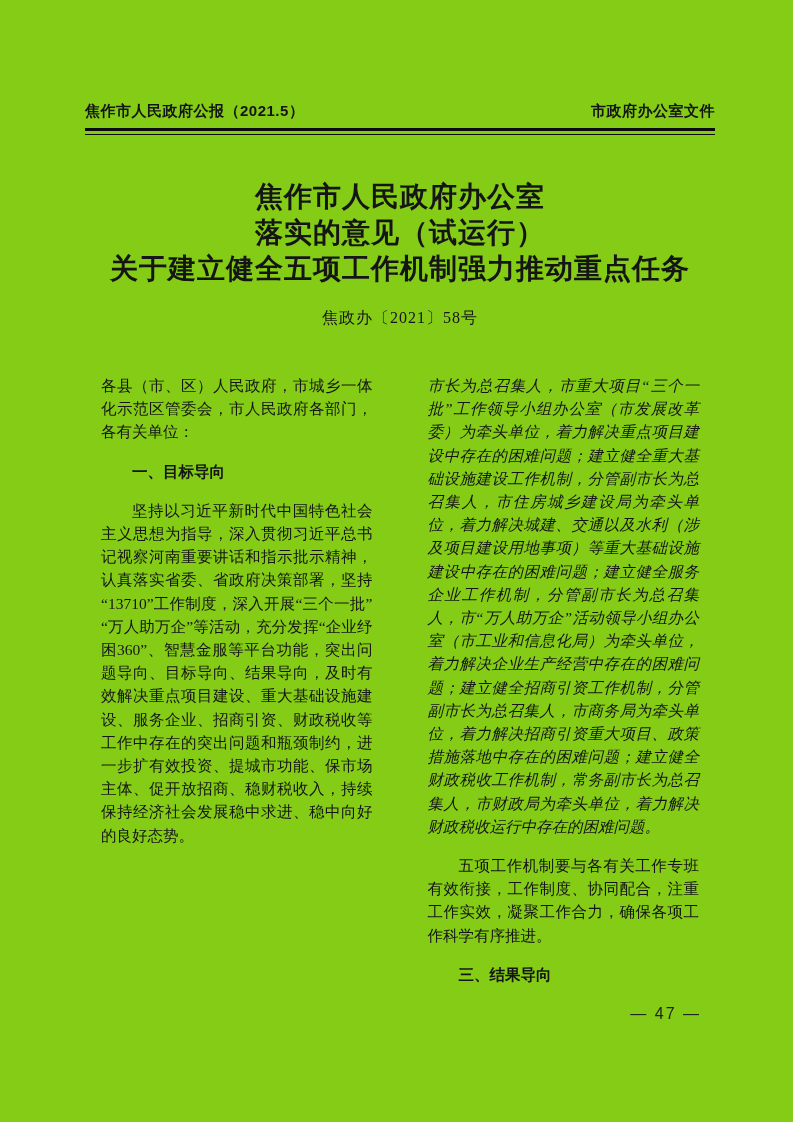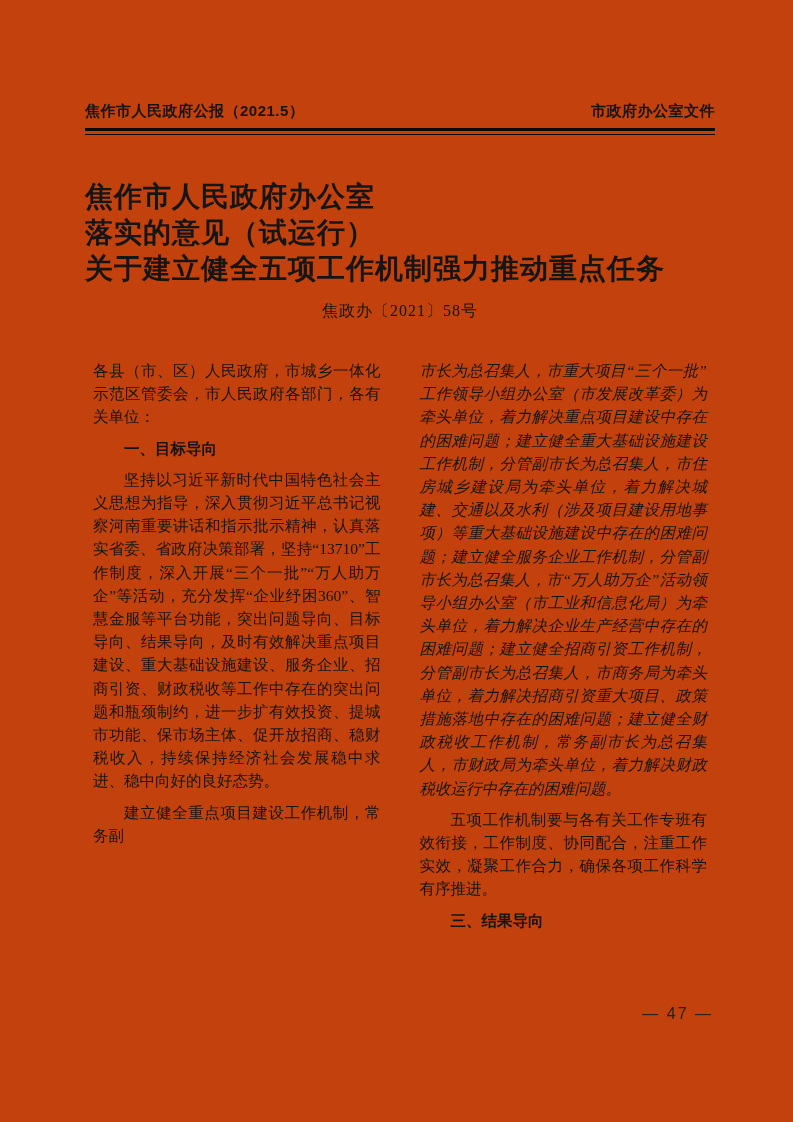--- a/index.html
+++ b/index.html
@@ -1,21 +1,21 @@
 <!DOCTYPE html>
 <html lang="zh"><head>
 <meta charset="utf-8">
 <style>
   html, body { margin: 0; padding: 0; background: #ffffff; }
   .page {
     position: relative;
     width: 793px;
     height: 1122px;
     margin: 0 auto;
-    background: #c2410c;
+    background: #84cc16;
     box-sizing: border-box;
     padding: 102px 78px 0 85px;
     font-family: "Liberation Serif", serif;
     color: #151515;
     overflow: hidden;
   }
   
   .doc-header {
     display: flex;
     justify-content: space-between;
@@ -27,59 +27,60 @@
   }
   .header-rule {
     margin-top: 7px;
     height: 3px;
     border-top: 3px solid #0a0a0a;
     border-bottom: 1px solid #0a0a0a;
   }
   
   .doc-title {
     margin-top: 44px;
+    text-align: center;
     font-weight: 700;
     font-size: 28px;
     line-height: 36px;
     letter-spacing: 1px;
     font-family: "Liberation Serif", serif;
   }
   .doc-number {
-    margin-top: 14px;
+    margin-top: 21px;
     text-align: center;
     font-size: 16px;
     letter-spacing: 1px;
   }
   
   .body-columns {
     display: flex;
     gap: 23px;
     margin-top: 29px;
   }
   .col {
     flex: 1;
     font-size: 15.5px;
     line-height: 23.2px;
     text-align: justify;
   }
-  .col p { margin: 8px; }
+  .col p { margin: 16px; }
   .para { text-indent: 2em; }
   .salutation { text-indent: 0; }
   .continuation { text-indent: 0; font-style: italic; }
   .section-heading {
     font-weight: 700;
     text-indent: 2em;
     margin: 0;
   }
   .lead { font-weight: 700; }
   
   .page-number {
     position: absolute;
     top: 1005px;
-    right: 80px;
+    right: 92px;
     font-size: 16px;
     font-family: "Liberation Sans", sans-serif;
     color: #222;
     letter-spacing: 2px;
   }
 </style>
 </head>
 <body>
 
 <div class="page">
@@ -97,21 +98,20 @@
   </div>
 
   <div class="doc-number">焦政办〔2021〕58号</div>
 
   <div class="body-columns">
 
     <div class="col">
       <p class="salutation">各县（市、区）人民政府，市城乡一体化示范区管委会，市人民政府各部门，各有关单位：</p>
       <p class="section-heading">一、目标导向</p>
       <p class="para">坚持以习近平新时代中国特色社会主义思想为指导，深入贯彻习近平总书记视察河南重要讲话和指示批示精神，认真落实省委、省政府决策部署，坚持“13710”工作制度，深入开展“三个一批”“万人助万企”等活动，充分发挥“企业纾困360”、智慧金服等平台功能，突出问题导向、目标导向、结果导向，及时有效解决重点项目建设、重大基础设施建设、服务企业、招商引资、财政税收等工作中存在的突出问题和瓶颈制约，进一步扩有效投资、提城市功能、保市场主体、促开放招商、稳财税收入，持续保持经济社会发展稳中求进、稳中向好的良好态势。</p>
-      <p class="para">建立健全重点项目建设工作机制，常务副</p>
     </div>
 
     <div class="col">
       <p class="continuation">市长为总召集人，市重大项目“三个一批”工作领导小组办公室（市发展改革委）为牵头单位，着力解决重点项目建设中存在的困难问题；建立健全重大基础设施建设工作机制，分管副市长为总召集人，市住房城乡建设局为牵头单位，着力解决城建、交通以及水利（涉及项目建设用地事项）等重大基础设施建设中存在的困难问题；建立健全服务企业工作机制，分管副市长为总召集人，市“万人助万企”活动领导小组办公室（市工业和信息化局）为牵头单位，着力解决企业生产经营中存在的困难问题；建立健全招商引资工作机制，分管副市长为总召集人，市商务局为牵头单位，着力解决招商引资重大项目、政策措施落地中存在的困难问题；建立健全财政税收工作机制，常务副市长为总召集人，市财政局为牵头单位，着力解决财政税收运行中存在的困难问题。</p>
       <p class="para">五项工作机制要与各有关工作专班有效衔接，工作制度、协同配合，注重工作实效，凝聚工作合力，确保各项工作科学有序推进。</p>
       <p class="section-heading">三、结果导向</p>
     </div>
 
   </div>
 

